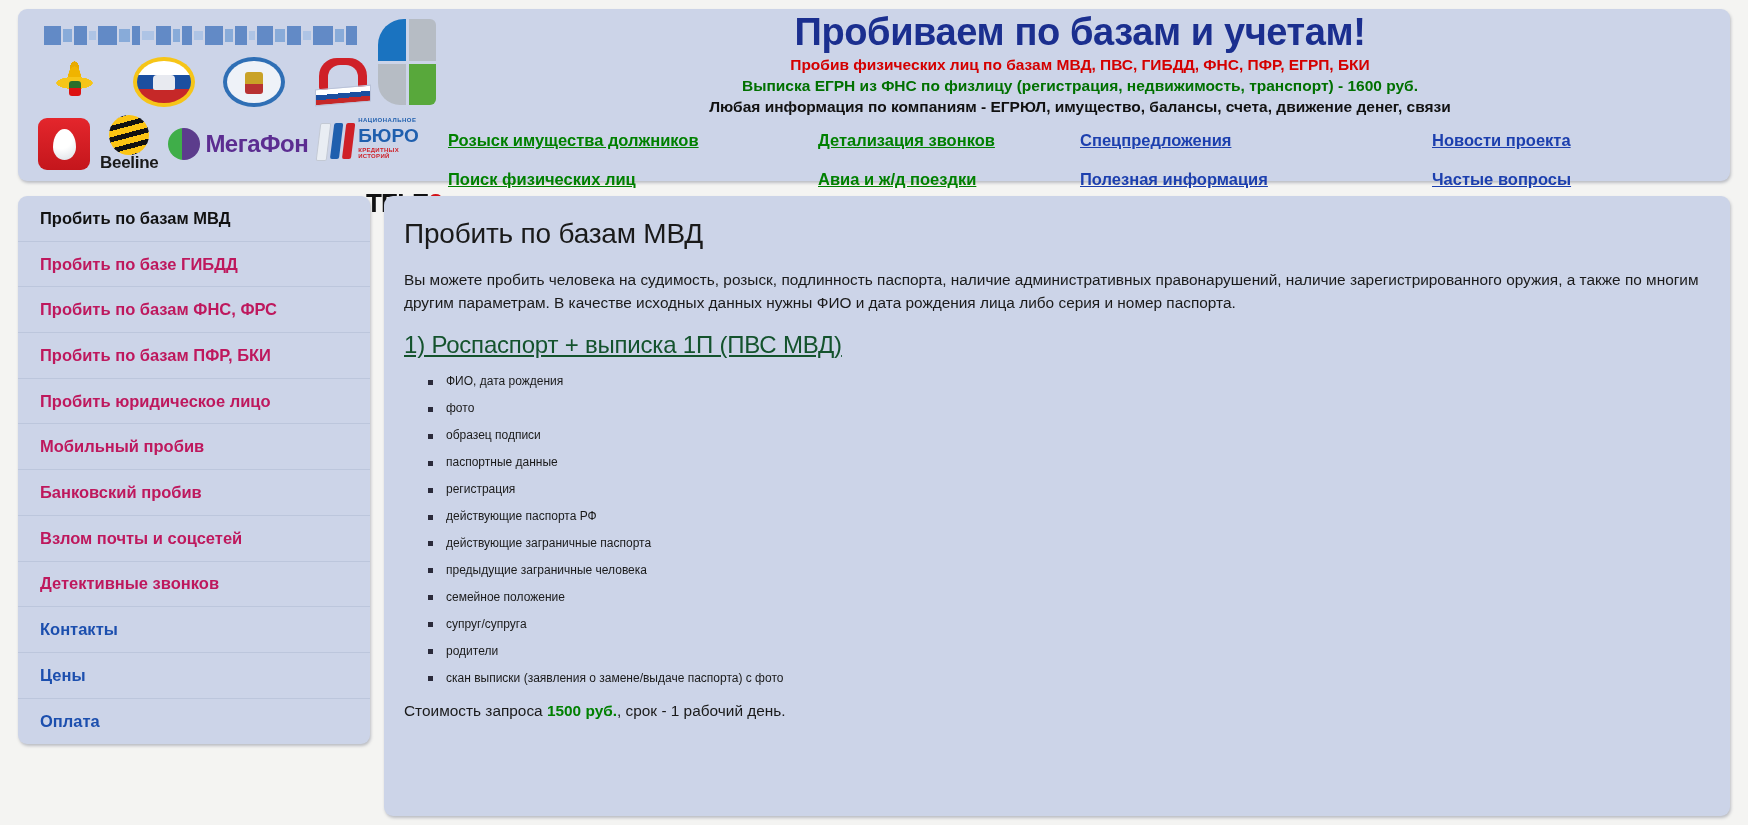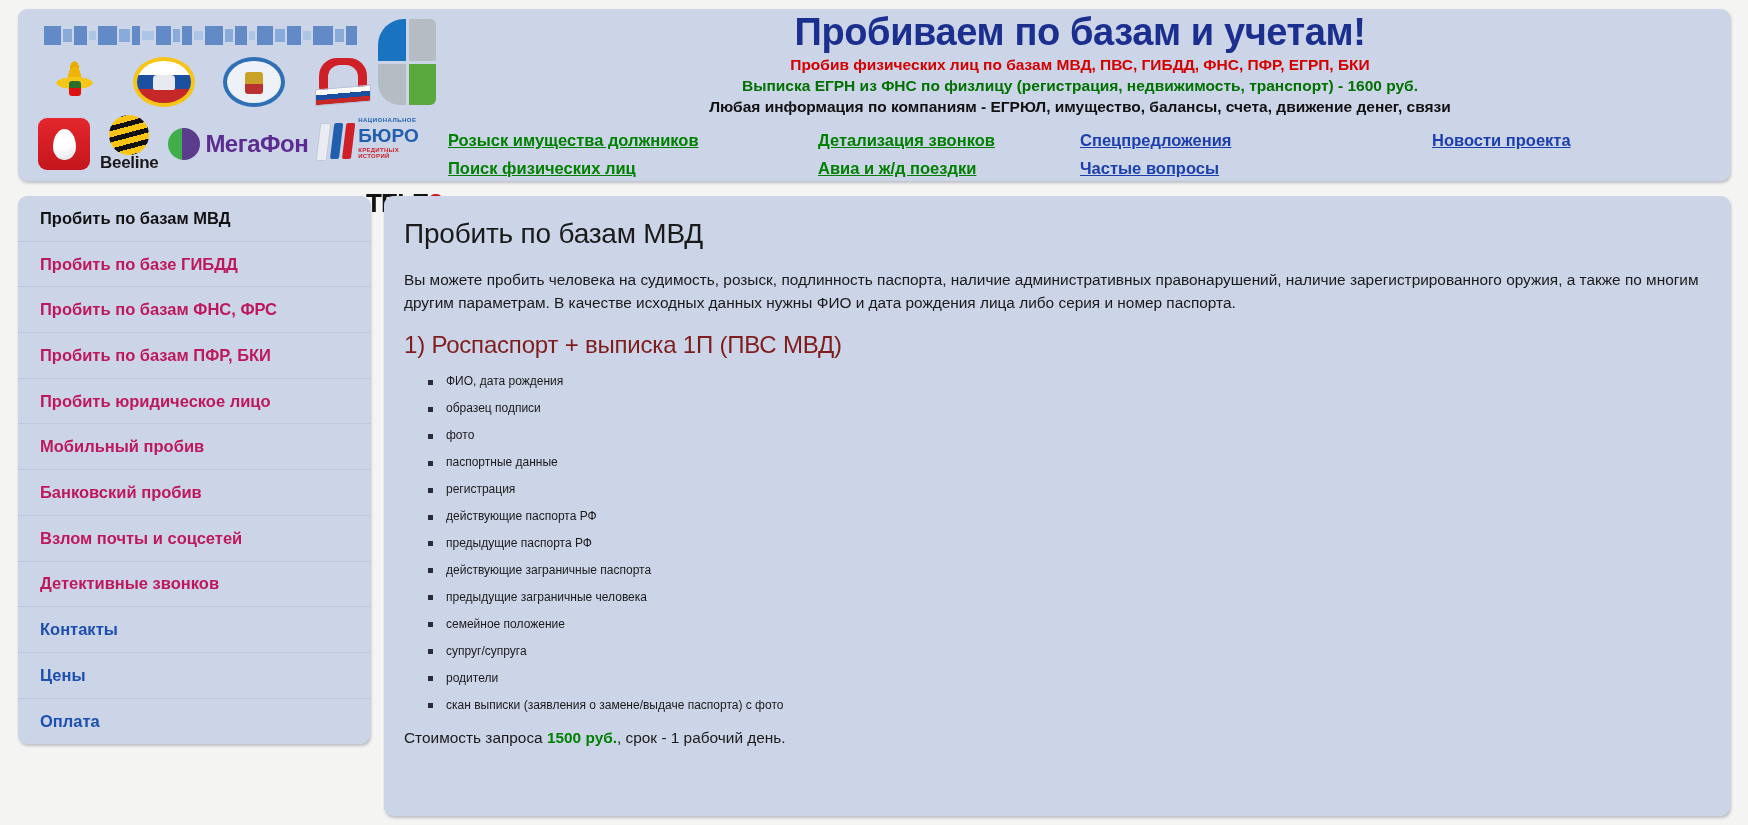--- a/index.html
+++ b/index.html
@@ -150,21 +150,21 @@
     font-size:38px;font-weight:700;color:#1b2f8f;line-height:1.05;
     letter-spacing:-.4px;margin:0 0 2px 0;
   }
   .h-l1{font-size:15.5px;font-weight:700;color:#d40000;line-height:1.35;}
   .h-l2{font-size:15.5px;font-weight:700;color:#007000;line-height:1.35;}
   .h-l3{font-size:15.5px;font-weight:700;color:#111;line-height:1.35;}
 
   .navgrid{
     margin-top:11px;display:grid;
     grid-template-columns:370px 262px 352px 250px;
-    justify-content:start;row-gap:4px;padding-left:10px;
+    justify-content:start;row-gap:15px;padding-left:10px;
   }
   .navgrid a{
     font-size:16.5px;font-weight:700;text-decoration:underline;
     text-align:left;display:block;line-height:1.45;
   }
   .navgrid a.green{color:#008000;}
   .navgrid a.blue{color:#1c3fae;}
 
   
   .sidebar{
@@ -189,22 +189,23 @@
   }
   .c-title{
     font-size:28px;color:#1a1a1a;font-weight:400;margin:4px 0 18px 2px;
     letter-spacing:-.2px;
   }
   .c-intro{
     font-size:15.4px;color:#1a1a1a;line-height:1.52;margin:0 0 16px 2px;
     max-width:1300px;
   }
   .c-sub{
-    font-size:24px;color:#7f1d1d;font-weight:400;margin:16px 0 10px 2px;
+    font-size:24px;color:#14532d;font-weight:400;margin:16px 0 10px 2px;
     letter-spacing:-.2px;
+    text-decoration:underline;
   }
   .c-list{list-style:none;margin:0 0 10px 0;padding:0 0 0 26px;}
   .c-list li{
     font-size:12px;color:#1a1a1a;line-height:1.48;
     padding:4.6px 0 4.6px 18px;position:relative;
   }
   .c-list li:before{
     content:"";position:absolute;left:0;top:11px;
     width:5px;height:5px;background:#2a2a3a;
   }
@@ -302,20 +303,21 @@
       <div class="h-l2">Выписка ЕГРН из ФНС по физлицу (регистрация, недвижимость, транспорт) - 1600 руб.</div>
       <div class="h-l3">Любая информация по компаниям - ЕГРЮЛ, имущество, балансы, счета, движение денег, связи</div>
 
       <div class="navgrid">
         <a href="#" class="green">Розыск имущества должников</a>
         <a href="#" class="green">Детализация звонков</a>
         <a href="#" class="blue">Спецпредложения</a>
         <a href="#" class="blue">Новости проекта</a>
         <a href="#" class="green">Поиск физических лиц</a>
         <a href="#" class="green">Авиа и ж/д поездки</a>
+        <a href="#" class="blue">Полезная информация</a>
         <a href="#" class="blue">Частые вопросы</a>
       </div>
     </div>
   </div>
 
   <div class="panel sidebar">
     <div class="side-item active">Пробить по базам МВД</div>
     <div class="side-item green">Пробить по базе ГИБДД</div>
     <div class="side-item green">Пробить по базам ФНС, ФРС</div>
     <div class="side-item green">Пробить по базам ПФР, БКИ</div>
@@ -328,26 +330,25 @@
     <div class="side-item blue">Цены</div>
     <div class="side-item blue">Оплата</div>
   </div>
 
   <div class="panel content">
     <h1 class="c-title">Пробить по базам МВД</h1>
     <p class="c-intro">Вы можете пробить человека на судимость, розыск, подлинность паспорта, наличие административных правонарушений, наличие зарегистрированного оружия, а также по многим другим параметрам. В качестве исходных данных нужны ФИО и дата рождения лица либо серия и номер паспорта.</p>
     <h2 class="c-sub">1) Роспаспорт + выписка 1П (ПВС МВД)</h2>
     <ul class="c-list">
       <li>ФИО, дата рождения</li>
+      <li>фото</li>
       <li>образец подписи</li>
-      <li>фото</li>
       <li>паспортные данные</li>
       <li>регистрация</li>
       <li>действующие паспорта РФ</li>
-      <li>предыдущие паспорта РФ</li>
       <li>действующие заграничные паспорта</li>
       <li>предыдущие заграничные человека</li>
       <li>семейное положение</li>
       <li>супруг/супруга</li>
       <li>родители</li>
       <li>скан выписки (заявления о замене/выдаче паспорта) с фото</li>
     </ul>
     <p class="c-price">
       <span>Стоимость запроса </span><b>1500 руб.</b><span>, срок - 1 рабочий день.</span>
     </p>

